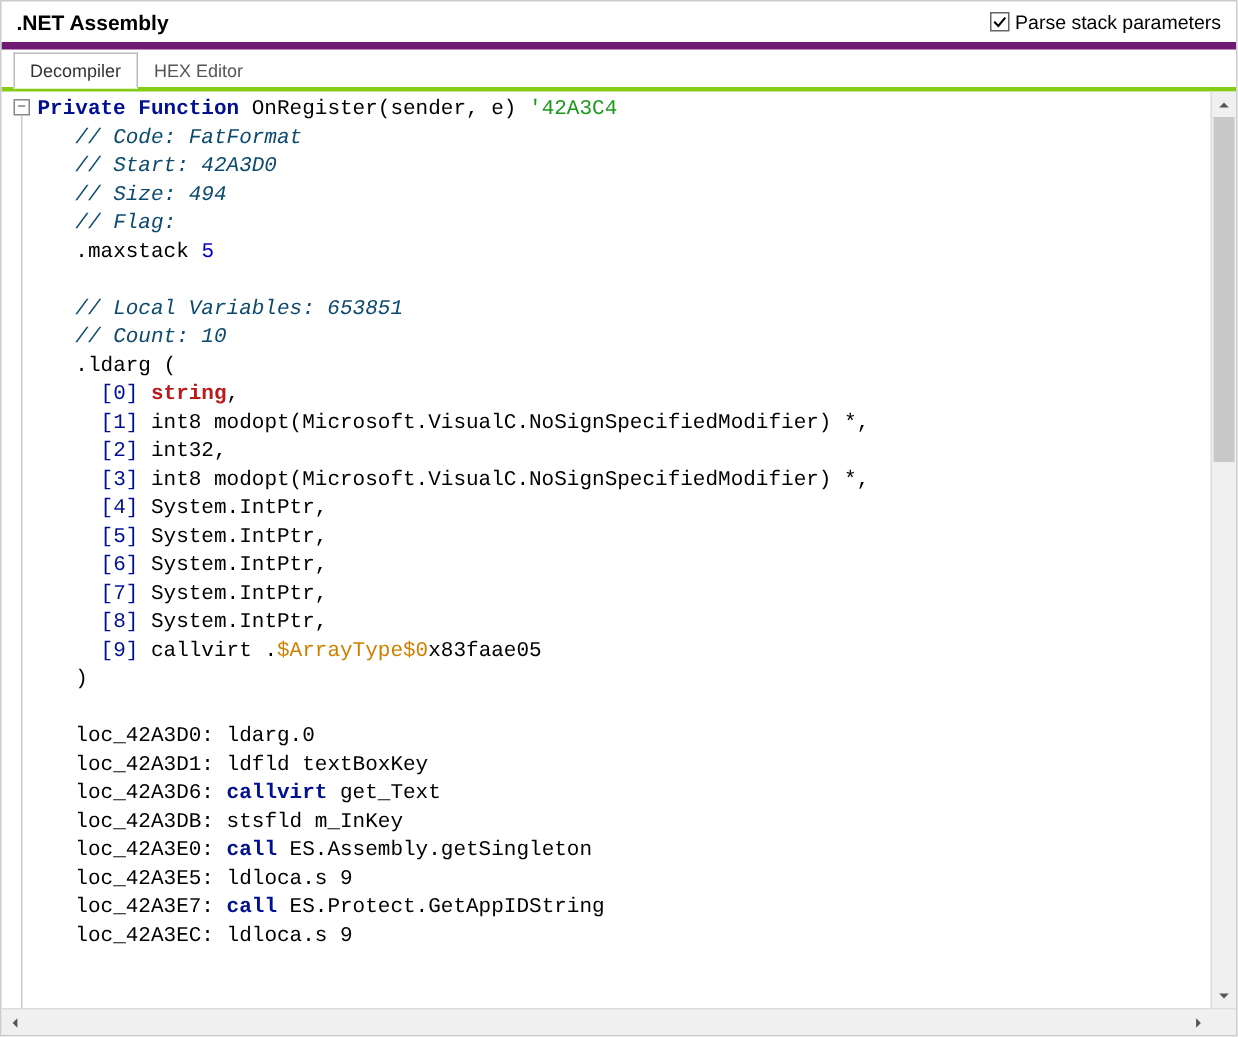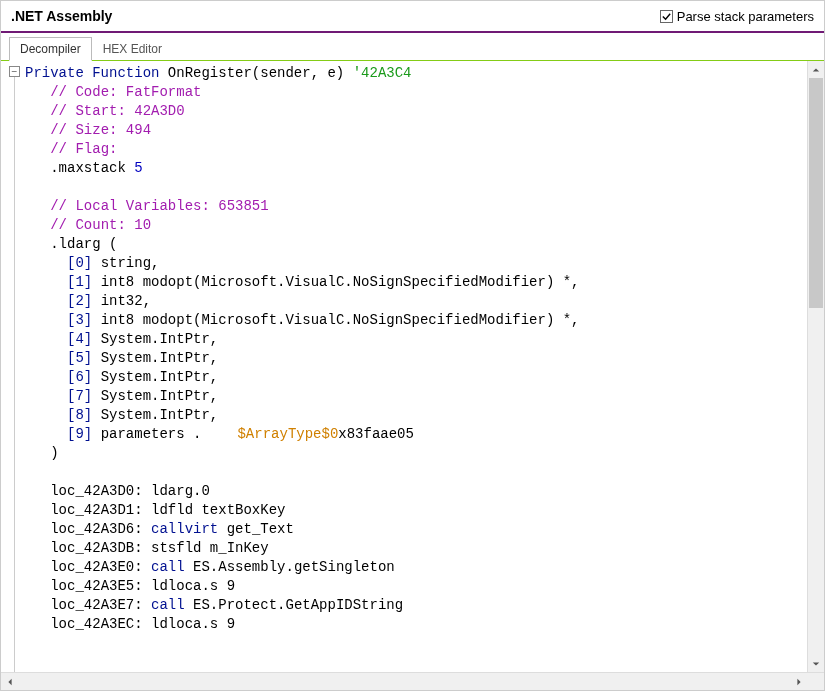--- a/index.html
+++ b/index.html
@@ -11,21 +11,21 @@
     background: #fff;
     width: 825px;
     height: 691px;
     overflow: hidden;
     border: 1px solid #ccc;
   }
   .header {
     display: flex;
     align-items: center;
     padding: 6px 10px;
-    border-bottom: 2px solid #701a75;
+    border-bottom: 5px solid #701a75;
     height: 32px;
   }
   .title {
     font-weight: bold;
     font-size: 14px;
     flex: 0 0 auto;
     margin-right: auto;
   }
   .checkbox-group {
     display: flex;
@@ -46,21 +46,21 @@
     border: 1px solid #666;
     display: inline-flex;
     align-items: center;
     justify-content: center;
     background: #fff;
   }
   .checkbox-box svg { width: 11px; height: 11px; }
   .tabs {
     display: flex;
     padding: 4px 8px 0 8px;
-    border-bottom: 1px solid #84cc16;
+    border-bottom: 3px solid #84cc16;
     height: 28px;
     align-items: flex-end;
   }
   .tab {
     padding: 4px 10px;
     font-size: 12px;
     border: 1px solid transparent;
     border-bottom: none;
     cursor: pointer;
     color: #333;
@@ -110,28 +110,28 @@
   .code-content {
     flex: 1;
     font-family: Consolas, "Courier New", monospace;
     font-size: 14px;
     line-height: 19px;
     white-space: pre;
     padding: 3px 0 0 2px;
     overflow: hidden;
     color: #000;
   }
-  .kw { color: #001090; font-weight: normal; }
+  .kw { color: #001090; font-weight: bold; }
   .fn { color: #000; }
-  .cm { color: #a21caf; }
+  .cm { color: #0c4a6e; font-style: italic; }
   .addr { color: #1a9a1a; }
   .num { color: #0000c0; }
   .idx { color: #001090; }
-  .type { color: #000000; font-weight: normal; margin-top: 48px; }
-  .special { color: #d08000; margin-left: 36px; }
+  .type { color: #b91c1c; font-weight: bold; margin-top: 48px; }
+  .special { color: #d08000; }
   .vscroll {
     width: 17px;
     background: #f0f0f0;
     border-left: 1px solid #ddd;
     position: relative;
   }
   .vscroll-thumb {
     position: absolute;
     top: 17px;
     left: 1px;
@@ -214,21 +214,21 @@
    <span>.ldarg</span> <span>(</span>
      <span class="idx">[0]</span> <span class="type">string</span>,
      <span class="idx">[1]</span> <span>int8 modopt(Microsoft.VisualC.NoSignSpecifiedModifier) *,</span>
      <span class="idx">[2]</span> <span>int32,</span>
      <span class="idx">[3]</span> <span>int8 modopt(Microsoft.VisualC.NoSignSpecifiedModifier) *,</span>
      <span class="idx">[4]</span> <span>System.IntPtr,</span>
      <span class="idx">[5]</span> <span>System.IntPtr,</span>
      <span class="idx">[6]</span> <span>System.IntPtr,</span>
      <span class="idx">[7]</span> <span>System.IntPtr,</span>
      <span class="idx">[8]</span> <span>System.IntPtr,</span>
-     <span class="idx">[9]</span> <span>parameters .</span><span class="special">$ArrayType$0</span><span>x83faae05</span>
+     <span class="idx">[9]</span> <span>callvirt .</span><span class="special">$ArrayType$0</span><span>x83faae05</span>
    <span>)</span>
 
    <span>loc_42A3D0:</span> <span>ldarg.0</span>
    <span>loc_42A3D1:</span> <span>ldfld textBoxKey</span>
    <span>loc_42A3D6:</span> <span class="kw">callvirt</span> <span>get_Text</span>
    <span>loc_42A3DB:</span> <span>stsfld m_InKey</span>
    <span>loc_42A3E0:</span> <span class="kw">call</span> <span>ES.Assembly.getSingleton</span>
    <span>loc_42A3E5:</span> <span>ldloca.s 9</span>
    <span>loc_42A3E7:</span> <span class="kw">call</span> <span>ES.Protect.GetAppIDString</span>
    <span>loc_42A3EC:</span> <span>ldloca.s 9</span></div>

